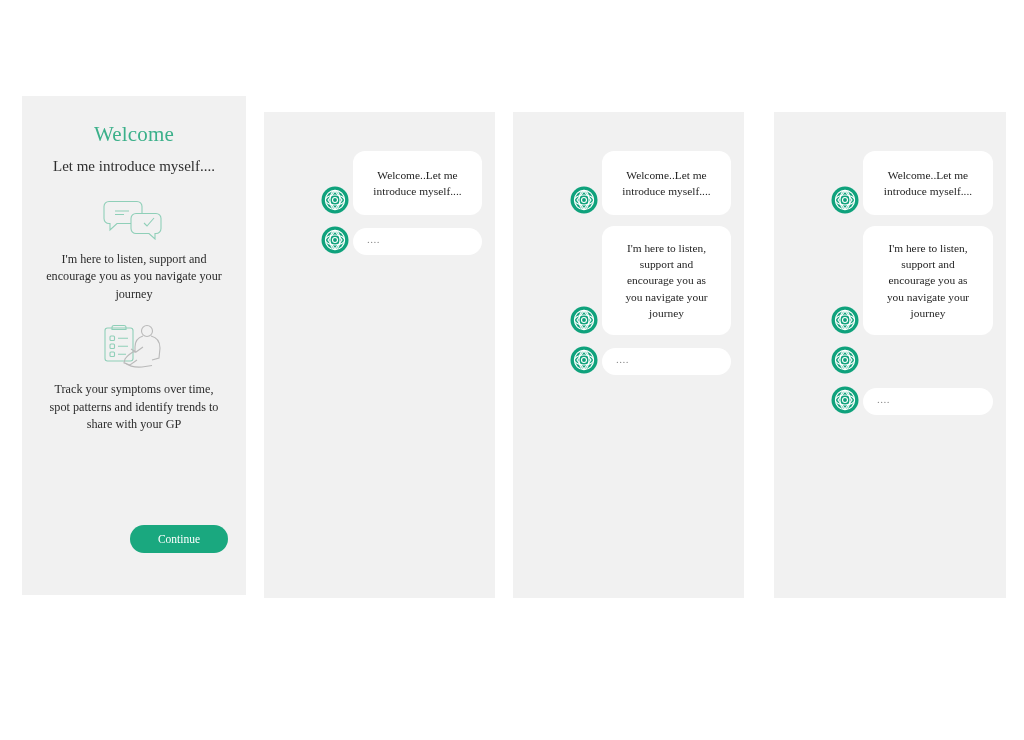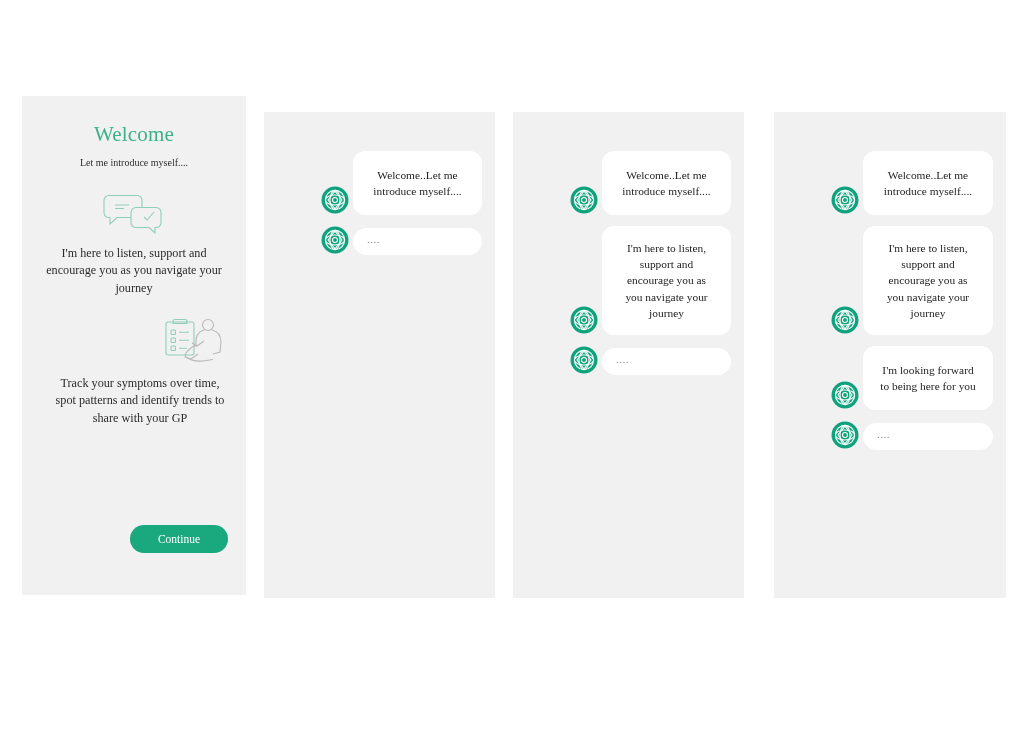--- a/index.html
+++ b/index.html
@@ -41,21 +41,21 @@
   .welcome-title {
     color: #3bb08a;
     font-size: 21px;
     letter-spacing: .2px;
     line-height: 1;
     margin-bottom: 12px;
   }
 
   .welcome-sub {
     color: #2e2e2e;
-    font-size: 10px;
+    font-size: 15px;
     line-height: 1.25;
     text-align: center;
     margin-bottom: 14px;
   }
 
   .feature {
     display: flex;
     flex-direction: column;
     align-items: center;
     width: 100%;
@@ -69,21 +69,21 @@
   .feature-text {
     color: #2b2b2b;
     font-size: 12.2px;
     line-height: 1.45;
     text-align: center;
     width: 176px;
   }
 
   #feature-listen   { margin-top: 8px; }
   #feature-ask      { margin-top: 22px; }
-  #feature-track    { margin-top: 18px; align-items: flex-end; }
+  #feature-track    { margin-top: 18px; }
 
   .continue-wrap {
     margin-top: auto;
     margin-bottom: 42px;
     width: 100%;
     display: flex;
     justify-content: flex-end;
   }
 
   .continue-button {
@@ -351,21 +351,20 @@
             <circle cx="14" cy="14" r="13.5" fill="#0fa27c"></circle>
             <g fill="none" stroke="#ffffff" stroke-width="1.1">
               <circle cx="14" cy="14" r="9.6"></circle>
               <ellipse cx="14" cy="14" rx="5" ry="9.6"></ellipse>
               <ellipse cx="14" cy="14" rx="9.6" ry="5"></ellipse>
               <path d="M14 5.2 L21 14 L14 22.8 L7 14 Z"></path>
               <circle cx="14" cy="14" r="2.5"></circle>
             </g>
           </svg>
         </span>
-        <div class="bubble">I'm  looking forward to being here for you</div>
       </div>
 
       <div class="chat-row">
         <span class="avatar">
           <svg width="28" height="28" viewBox="0 0 28 28">
             <circle cx="14" cy="14" r="13.5" fill="#0fa27c"></circle>
             <g fill="none" stroke="#ffffff" stroke-width="1.1">
               <circle cx="14" cy="14" r="9.6"></circle>
               <ellipse cx="14" cy="14" rx="5" ry="9.6"></ellipse>
               <ellipse cx="14" cy="14" rx="9.6" ry="5"></ellipse>

